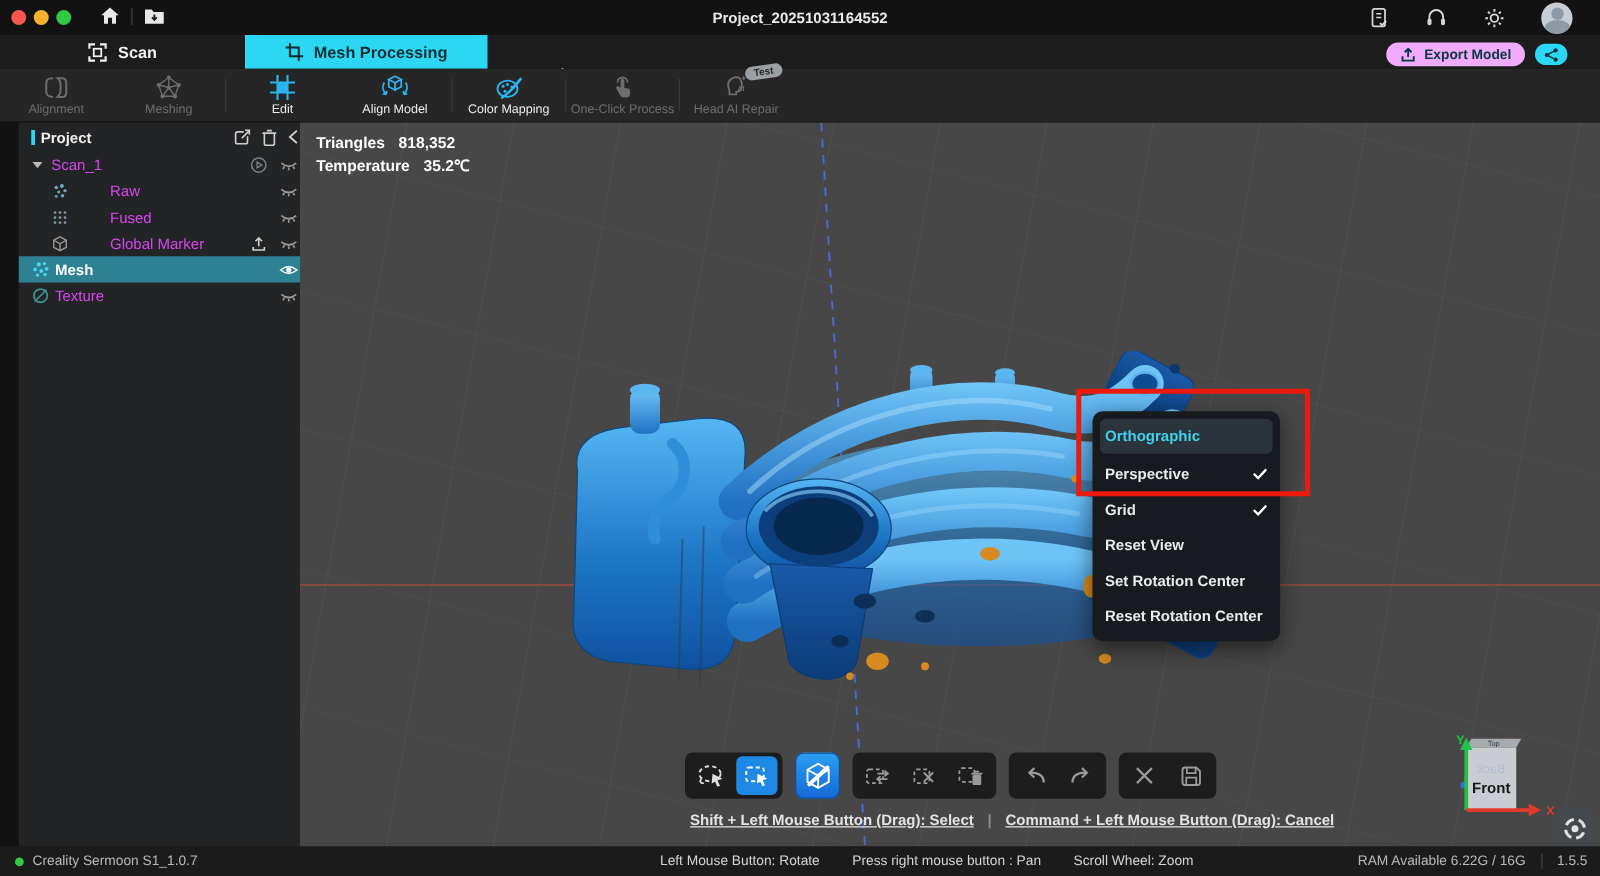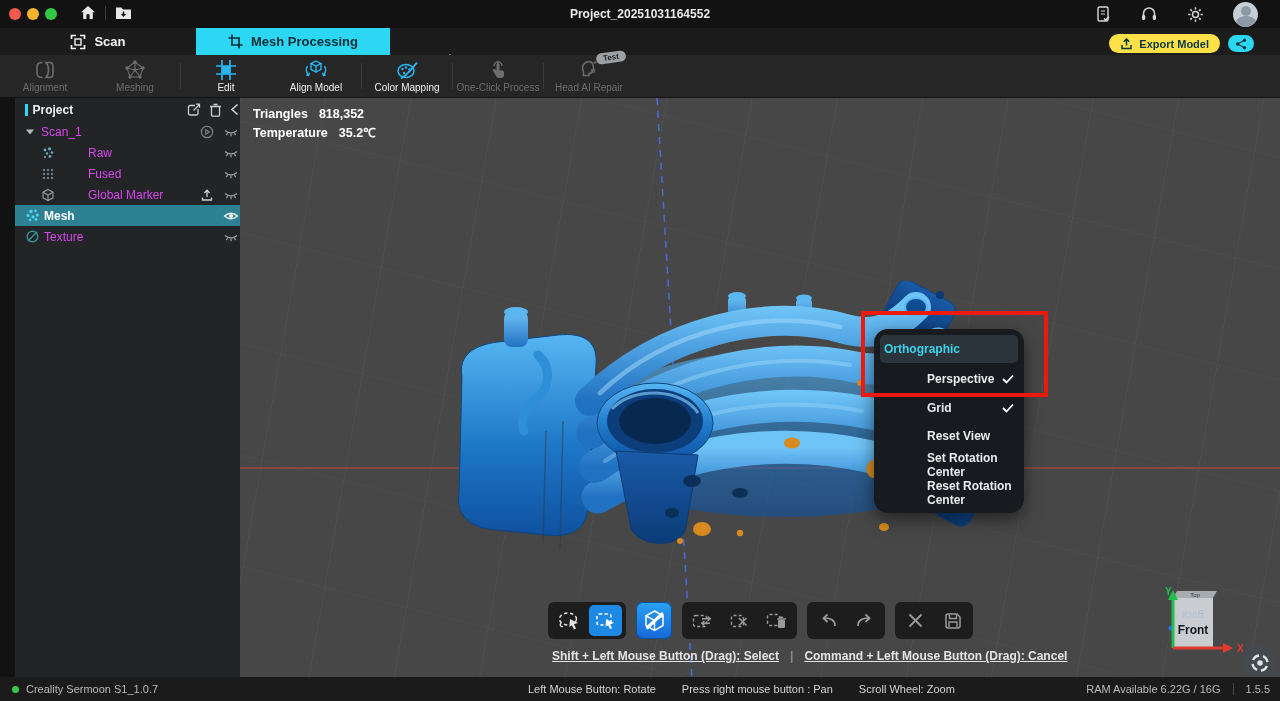--- a/index.html
+++ b/index.html
@@ -21,21 +21,21 @@
   .avatar .head{position:absolute;left:7.5px;top:4px;width:10px;height:10px;border-radius:50%;background:#8d99a6;}
   .avatar .body{position:absolute;left:2.5px;top:14px;width:20px;height:12px;border-radius:50%;background:#8d99a6;}
 
   
   .tabbar{position:absolute;left:0;top:28px;width:1280px;height:27px;background:#1c1c1c;}
   .tab{position:absolute;top:0;height:27px;display:flex;align-items:center;justify-content:center;gap:8px;
     font-size:13px;font-weight:700;color:#f2f2f2;cursor:default;}
   .tab-scan{left:0;width:196px;}
   .tab-mesh{left:196px;width:194px;background:#2bd7f3;color:#0b2d33;}
   .tab-cal{left:390px;width:196px;margin-top:20px;}
-  .export-btn{position:absolute;right:60px;top:6px;height:19px;border-radius:10px;background:#fde047;
+  .export-btn{position:absolute;right:60px;top:6px;height:19px;border-radius:10px;background:#f0abfc;
     display:flex;align-items:center;gap:6px;padding:0 11px;font-size:11px;font-weight:700;color:#0b3740;}
   .share-btn{position:absolute;right:26px;top:7px;width:26px;height:17px;border-radius:9px;background:#2bd7f3;
     display:flex;align-items:center;justify-content:center;}
 
   
   .ribbon{position:absolute;left:0;top:55px;width:1280px;height:42px;background:#262626;display:flex;align-items:center;}
   .ribbon-item{width:90px;height:42px;display:flex;flex-direction:column;align-items:center;justify-content:center;gap:2px;}
   .ribbon-item .rlabel{font-size:10px;color:#ededed;white-space:nowrap;}
   .ribbon-item.disabled .rlabel{color:#6d6d6d;}
   .vsep{width:1px;height:26px;background:#3a3a3a;}
@@ -73,23 +73,23 @@
   .hint{position:absolute;left:312px;top:551px;display:flex;align-items:center;gap:11px;white-space:nowrap;
     font-size:12px;font-weight:600;color:#e3e3e3;text-decoration:underline;}
   .hint .hsep{color:#8a8a8a;}
 
   
   .gizmo{position:absolute;left:901px;top:488px;}
   .viewcenter{position:absolute;left:1003px;top:548px;width:33px;height:33px;border-radius:9px;background:#43494d;
     display:flex;align-items:center;justify-content:center;}
 
   
-  .ctxmenu{position:absolute;left:874px;top:329px;width:150px;background:#171b1f;border-radius:14px;
+  .ctxmenu{position:absolute;left:874px;top:329px;width:150px;background:#171b1f;border-radius:8px;
     padding:5px 0;z-index:40;box-shadow:0 6px 18px rgba(0,0,0,.5);}
-  .mi{height:28.5px;display:flex;align-items:center;padding:0 10px;font-size:12px;font-weight:600;color:#e9ebed;margin-left:43px;}
+  .mi{height:28.5px;display:flex;align-items:center;padding:0 10px;font-size:12px;font-weight:600;color:#e9ebed;}
   .mi.highlight{height:28px;margin:1px 6px 2px 6px;padding:0 4px;background:#2c343b;border-radius:5px;color:#3ed2ea;}
   .mi .check{margin-left:auto;}
   .redbox{position:absolute;left:861px;top:311px;width:179px;height:78px;border:4px solid #ec1a0c;z-index:45;}
 
   
   .statusbar{position:absolute;left:0;top:677px;width:1280px;height:24px;background:#1b1b1b;font-size:11px;color:#c9c9c9;}
   .st-left{position:absolute;left:12px;top:0;height:24px;display:flex;align-items:center;gap:7px;color:#b9b9b9;}
   .st-dot{width:7px;height:7px;border-radius:50%;background:#35c94c;}
   .st-center{position:absolute;left:528px;top:0;height:24px;display:flex;align-items:center;gap:26px;color:#d4d4d4;}
   .st-right{position:absolute;right:10px;top:0;height:24px;display:flex;align-items:center;gap:12px;color:#b9b9b9;}

